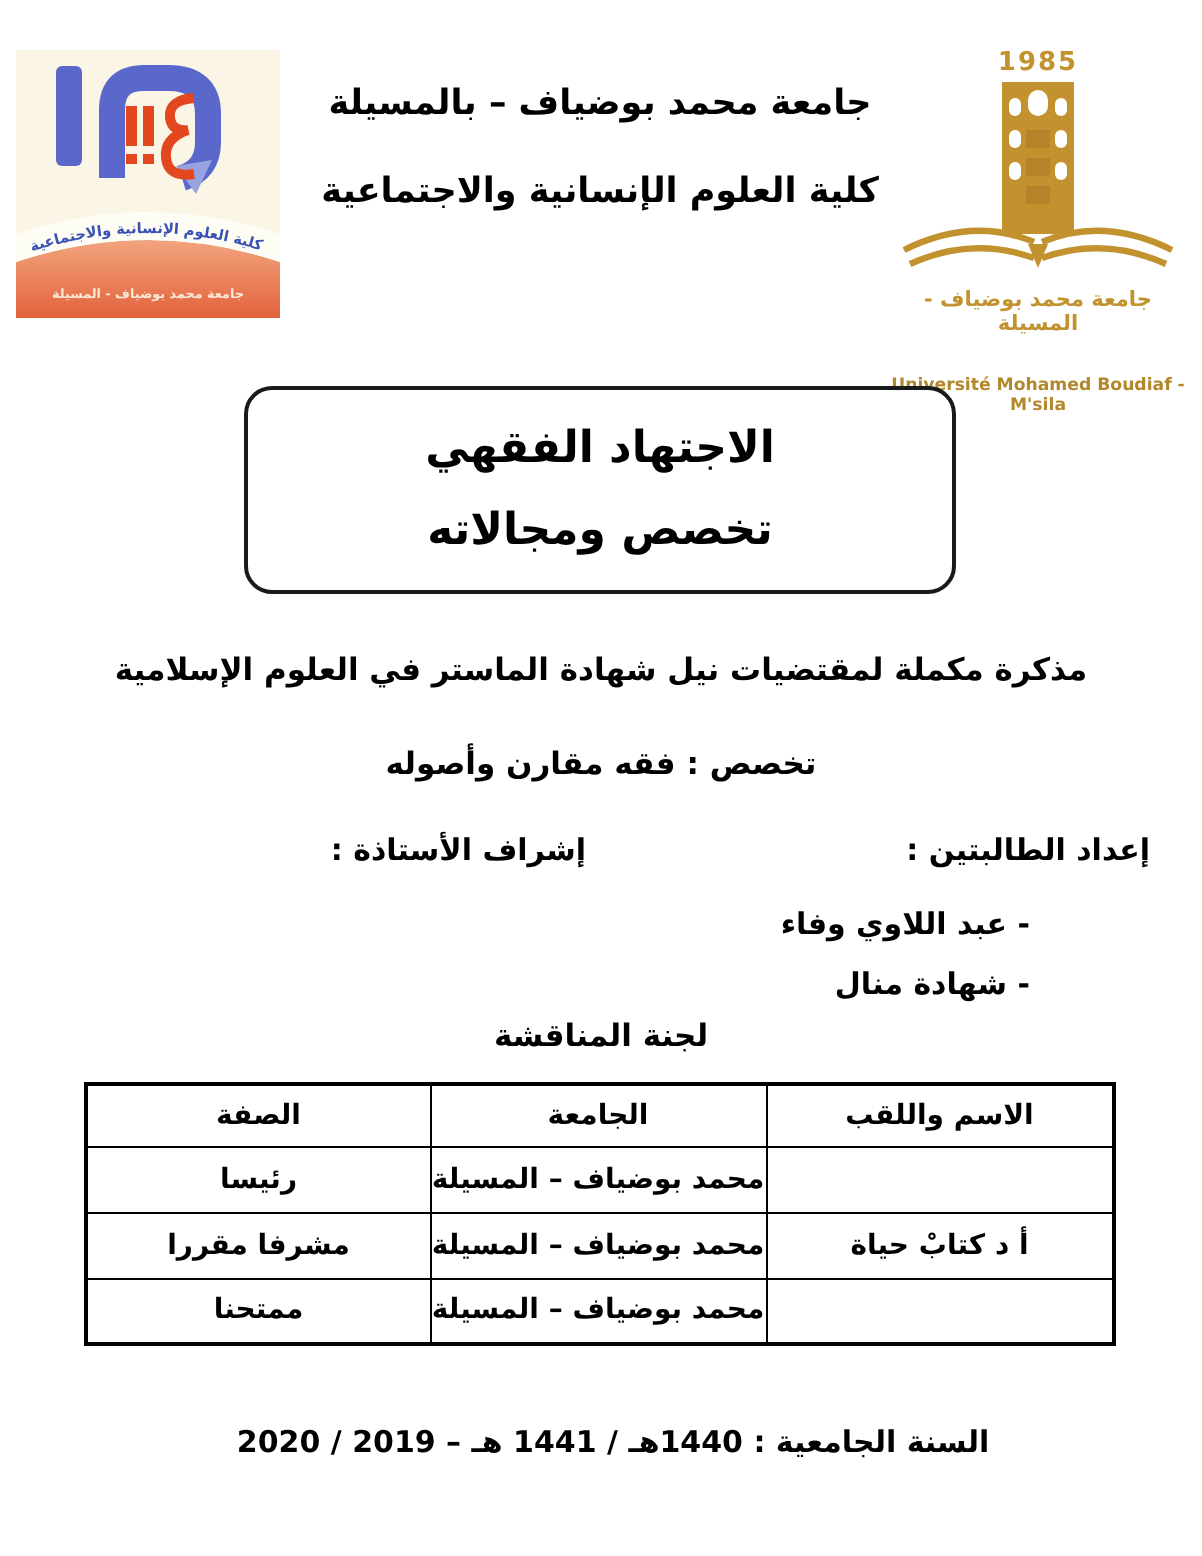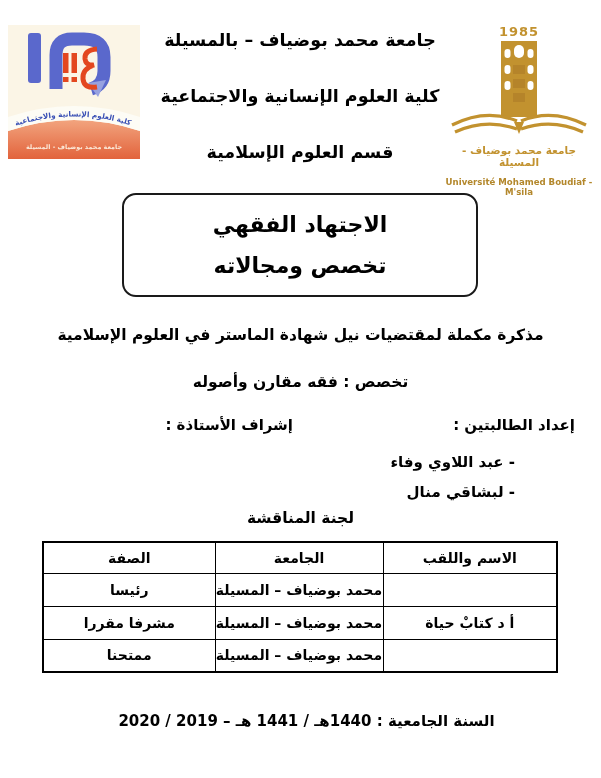--- a/index.html
+++ b/index.html
@@ -3,35 +3,35 @@
 <meta charset="utf-8">
 <style>
   * { margin:0; padding:0; box-sizing:border-box; }
   body { background:#fff; font-family:"DejaVu Sans", sans-serif; }
   .page { position:relative; width:601px; height:778px; background:#ffffff; color:#000;
           overflow:hidden; direction:rtl; font-weight:bold; }
 
   
   .hdr-text { position:absolute; top:30px; left:145px; width:310px; height:140px; text-align:center; }
   .hdr-line { position:absolute; width:100%; font-size:17.5px; letter-spacing:.2px; }
-  .hdr-line.l1 { top:0; }
+  .hdr-line.l1 { top:12px; }
   .hdr-line.l2 { top:56px; }
   .hdr-line.l3 { top:112px; }
 
   
   .logo-left { position:absolute; top:25px; left:8px; width:132px; height:134px;
                background:#FBF5E6; direction:ltr; }
   .logo-left svg { display:block; }
 
   
   .logo-right { position:absolute; top:14px; left:443px; width:152px; height:152px;
                 text-align:center; direction:ltr; }
   .lr-year { font-size:13px; color:#C2922F; letter-spacing:1px; padding-top:10px; }
   .lr-ar   { font-size:10.5px; color:#C2922F; margin-top:1px; direction:rtl; }
-  .lr-fr   { font-size:8.6px;  color:#B3872B; margin-top:9px; }
+  .lr-fr   { font-size:8.6px;  color:#B3872B; margin-top:20px; }
 
   
   .title-box { position:absolute; top:193px; left:122px; width:356px; height:104px;
                border:2px solid #1a1a1a; border-radius:14px;
                display:flex; flex-direction:column; justify-content:space-evenly;
                align-items:center; text-align:center; }
   .title-box .t { font-size:22px; }
 
   
   .note      { position:absolute; top:326px; left:0; width:100%; text-align:center; font-size:15.5px; }
@@ -61,21 +61,20 @@
   .footer { position:absolute; top:712px; left:0; width:100%; text-align:center; font-size:15px;padding-left:12px; }
 </style>
 </head>
 <body>
 
 <div class="page">
 
   <div class="hdr-text">
     <div class="hdr-line l1">جامعة محمد بوضياف – بالمسيلة</div>
     <div class="hdr-line l2">كلية العلوم الإنسانية والاجتماعية</div>
-    <div class="hdr-line l3">قسم العلوم الإسلامية</div>
   </div>
 
   <div class="logo-left">
     <svg width="132" height="74" viewBox="0 0 132 74">
       <rect x="20" y="8" width="13" height="50" rx="3" fill="#5A68CC"></rect>
       <path d="M48 64 L48 30 Q48 14 64 14 L76 14 Q96 14 96 32 L96 46 Q96 60 83 64" stroke="#5A68CC" stroke-width="13" fill="none"></path>
       <polygon points="80,58 98,55 90,72" fill="#97A2E0"></polygon>
       <rect x="55" y="28" width="5.5" height="20" fill="#E3471F"></rect>
       <rect x="63.5" y="28" width="5.5" height="20" fill="#E3471F"></rect>
       <rect x="55" y="52" width="5.5" height="5" fill="#E3471F"></rect>
@@ -127,21 +126,21 @@
     <div class="t">الاجتهاد الفقهي</div>
     <div class="t">تخصص ومجالاته</div>
   </div>
 
   <div class="note">مذكرة مكملة لمقتضيات نيل شهادة الماستر في العلوم الإسلامية</div>
   <div class="specialty">تخصص : فقه مقارن وأصوله</div>
 
   <div class="prep">
     <div class="lbl">إعداد الطالبتين :</div>
     <div class="stu">-  عبد اللاوي وفاء</div>
-    <div class="stu">-  لبشاقي منال</div>
+    <div class="stu">-  شهادة منال</div>
   </div>
 
   <div class="superv">
     <div class="lbl">إشراف الأستاذة :</div>
   </div>
 
   <div class="committee-title">لجنة المناقشة</div>
   <table class="committee" dir="rtl">
     <colgroup>
         <col class="c-name">

